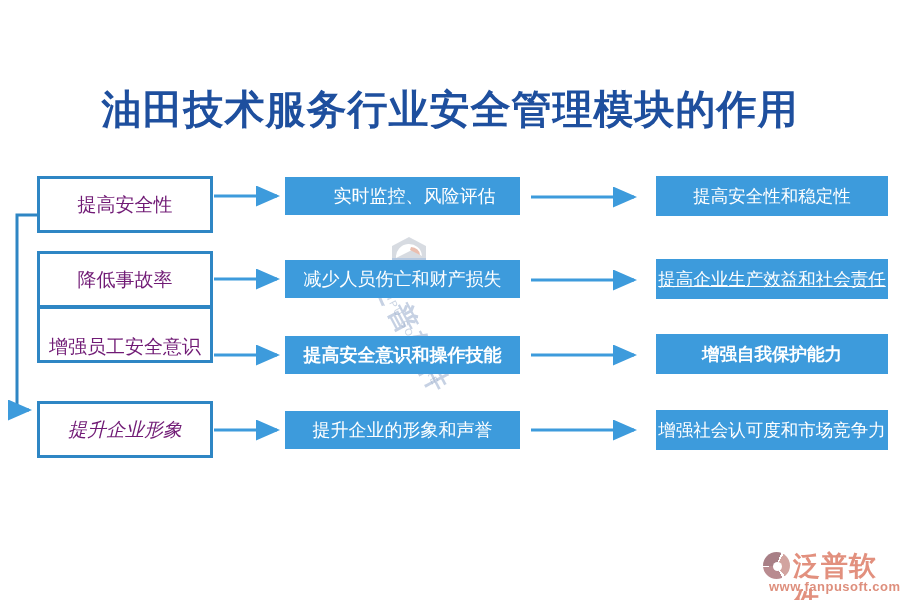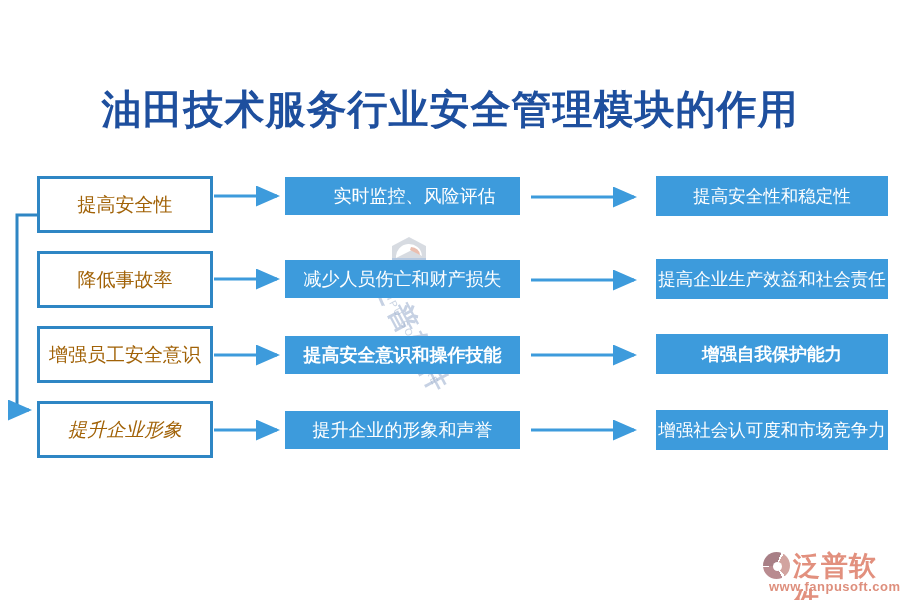--- a/index.html
+++ b/index.html
@@ -7,29 +7,29 @@
        font-family:"Liberation Sans","DejaVu Sans",sans-serif;}
   .stage{position:absolute;inset:0;width:900px;height:600px;}
 
   .title{position:absolute;left:0;top:82px;width:900px;text-align:center;
          font-family:"Liberation Serif","DejaVu Serif",serif;
          font-weight:bold;font-size:40px;color:#1E4F9E;letter-spacing:1px;}
 
   .box{position:absolute;display:flex;align-items:center;justify-content:center;
        text-align:center;box-sizing:border-box;}
   .box-cause{left:37px;width:176px;height:57px;background:#ffffff;
-             border:3px solid #2E86C4;color:#a16207;font-size:19px;}
+             border:3px solid #2E86C4;color:#701a75;font-size:19px;}
   .box-mech{left:285px;width:235px;height:38px;background:#3D9BDC;
             color:#ffffff;font-size:18px;}
   .box-out{left:656px;width:232px;height:40px;background:#3D9BDC;
            color:#ffffff;font-size:17.5px;}
 
-  .r1c{top:176px;} .r2c{top:251px;} .r3c{top:326px;} .r4c{top:401px;font-style:italic;}
+  .r1c{top:176px;} .r2c{top:251px;} .r3c{top:306px;align-items:flex-end;} .r4c{top:401px;font-style:italic;}
   .r1m{top:177px;padding-left:24px;} .r2m{top:260px;} .r3m{top:336px;font-weight:bold;} .r4m{top:411px;}
-  .r1o{top:176px;} .r2o{top:259px;} .r3o{top:334px;font-weight:bold;} .r4o{top:410px;}
+  .r1o{top:176px;} .r2o{top:259px;text-decoration:underline;} .r3o{top:334px;font-weight:bold;} .r4o{top:410px;}
 
   svg.connectors{position:absolute;left:0;top:0;pointer-events:none;}
 
   
   .wm{position:absolute;pointer-events:none;}
   .wm-cn{left:398px;top:268px;font-size:28px;font-weight:bold;letter-spacing:5px;
          color:rgba(128,152,192,0.45);transform:rotate(62deg);transform-origin:left top;}
   .wm-en{left:385px;top:276px;font-size:10px;letter-spacing:2px;
          color:rgba(150,170,200,0.5);transform:rotate(62deg);transform-origin:left top;}
   .wm-hex{left:390px;top:236px;width:38px;height:38px;opacity:0.55;}

